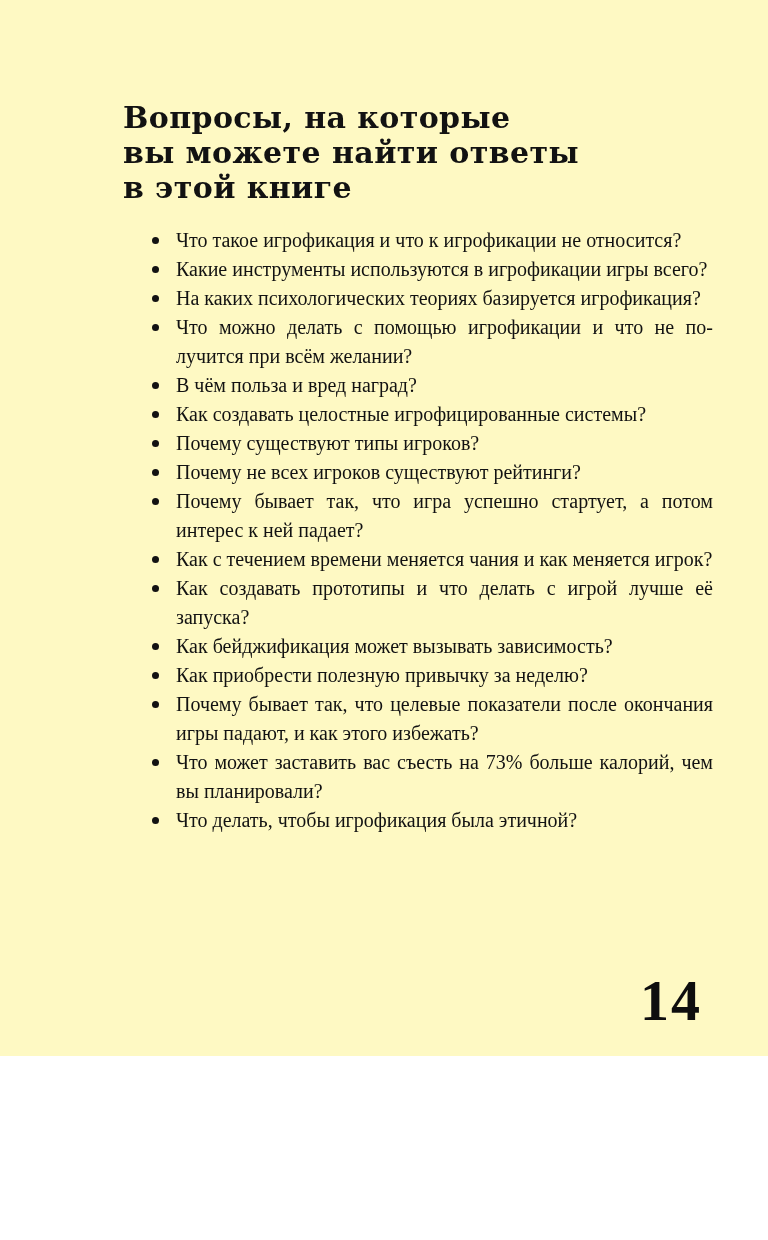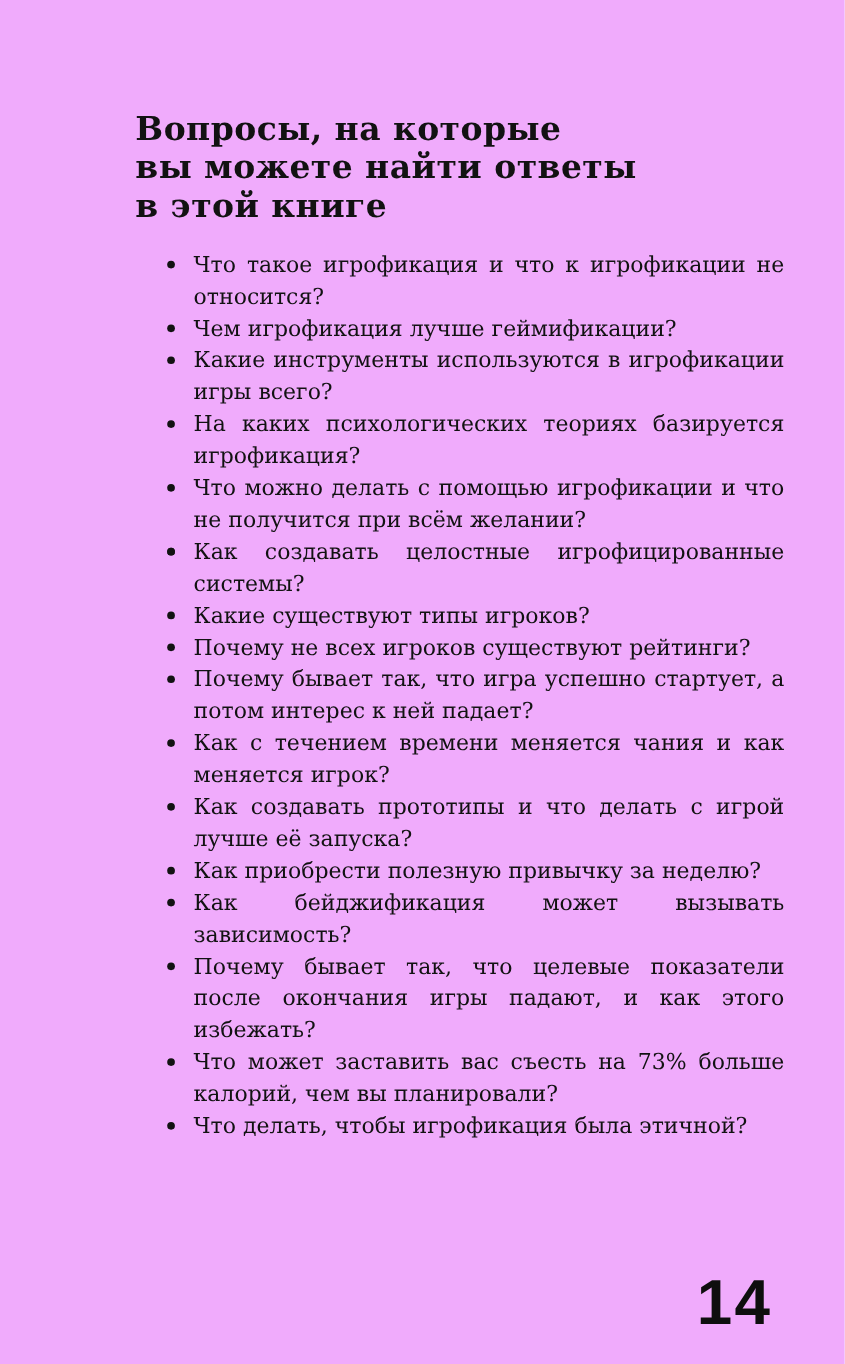--- a/index.html
+++ b/index.html
@@ -3,22 +3,22 @@
 <meta charset="utf-8">
 <style>
   html, body {
     margin: 0;
     padding: 0;
     background: #ffffff;
   }
   .book-page {
     position: relative;
     width: 768px;
-    height: 1240px;
-    background: #f0abfc;
+    height: 1056px;
+    background: #fef9c3;
     color: #121212;
     font-family: "DejaVu Serif", serif;
     overflow: hidden;
   }
   .page-title {
     position: absolute;
     left: 123px;
     top: 100px;
     margin: 0;
     font-family: "DejaVu Serif", serif;
@@ -42,67 +42,67 @@
     text-align: justify;
     text-align-last: left;
     hyphens: manual;
     -webkit-hyphens: manual;
     color: #121212;
   }
   .questions-list li {
     position: relative;
     margin: 0;
     padding: 0;
+    font-family: Liberation Serif, serif;
   }
   .bullet {
     position: absolute;
     left: -24px;
     top: 11px;
     width: 7px;
     height: 7px;
     border-radius: 50%;
     background: #121212;
   }
   .page-number {
     position: absolute;
     right: 66px;
     bottom: 26px;
     margin: 0;
-    font-family: Liberation Sans, sans-serif;
+    font-family: Liberation Serif, serif;
     font-weight: bold;
     font-size: 58px;
     line-height: 1;
     letter-spacing: 2px;
     color: #0e0e0e;
   }
 </style>
 </head>
 <body>
 
 <div class="book-page">
 
   <h1 class="page-title">Вопросы, на которые
 вы можете найти ответы
 в этой книге</h1>
 
   <ul class="questions-list">
     <li><span class="bullet"></span><span>Что такое игрофикация и что к игрофикации не отно­сится?</span></li>
-    <li><span class="bullet"></span><span>Чем игрофикация лучше геймификации?</span></li>
     <li><span class="bullet"></span><span>Какие инструменты используются в игрофикации игры всего?</span></li>
     <li><span class="bullet"></span><span>На каких психологических теориях базируется игрофи­кация?</span></li>
     <li><span class="bullet"></span><span>Что можно делать с помощью игрофикации и что не по­лучится при всём желании?</span></li>
-    <li><span class="bullet"></span></li>
+    <li><span class="bullet"></span><span>В чём польза и вред наград?</span></li>
     <li><span class="bullet"></span><span>Как создавать целостные игрофицированные системы?</span></li>
-    <li><span class="bullet"></span><span>Какие существуют типы игроков?</span></li>
+    <li><span class="bullet"></span><span>Почему существуют типы игроков?</span></li>
     <li><span class="bullet"></span><span>Почему не всех игроков существуют рейтинги?</span></li>
     <li><span class="bullet"></span><span>Почему бывает так, что игра успешно стартует, а потом интерес к ней падает?</span></li>
     <li><span class="bullet"></span><span>Как с течением времени меняется чания и как меняется игрок?</span></li>
     <li><span class="bullet"></span><span>Как создавать прототипы и что делать с игрой лучше её запуска?</span></li>
+    <li><span class="bullet"></span><span>Как бейджификация может вызывать зависимость?</span></li>
     <li><span class="bullet"></span><span>Как приобрести полезную привычку за неделю?</span></li>
-    <li><span class="bullet"></span><span>Как бейджификация может вызывать зависимость?</span></li>
     <li><span class="bullet"></span><span>Почему бывает так, что целевые показатели после окон­чания игры падают, и как этого избежать?</span></li>
     <li><span class="bullet"></span><span>Что может заставить вас съесть на 73% больше калорий, чем вы планировали?</span></li>
     <li><span class="bullet"></span><span>Что делать, чтобы игрофикация была этичной?</span></li>
   </ul>
 
   <div class="page-number">14</div>
 
 </div>
 
 </body></html>

